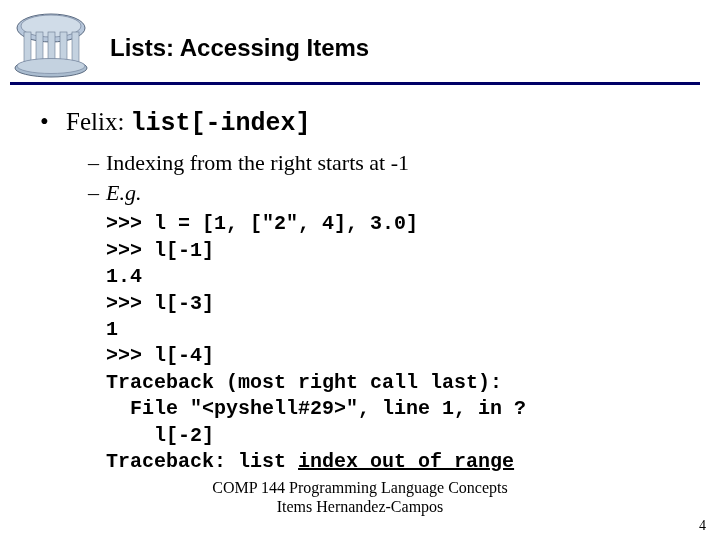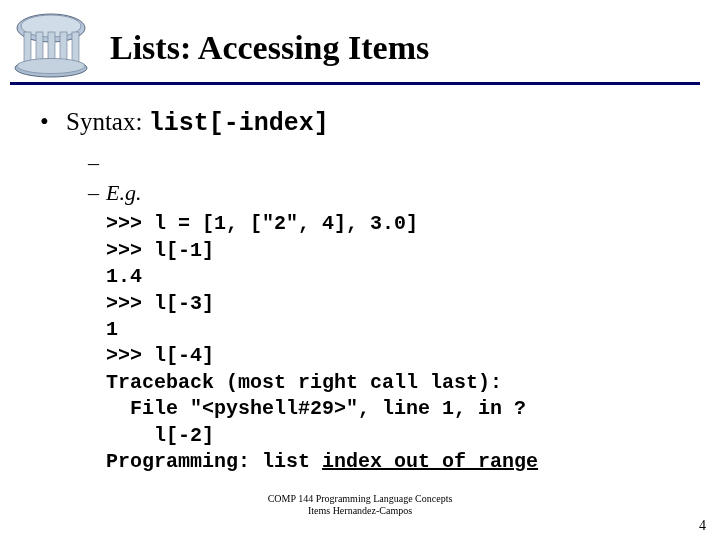--- a/index.html
+++ b/index.html
@@ -15,23 +15,23 @@
     display: flex;
     align-items: center;
     padding: 10px 0 0 10px;
   }
   .logo {
     width: 82px;
     height: 70px;
     flex-shrink: 0;
   }
   .title {
-    font-family: Liberation Serif, serif;
+    font-family: Liberation Sans, sans-serif;
     font-weight: bold;
-    font-size: 34px;
+    font-size: 24px;
     color: #000;
     margin-left: 18px;
     margin-top: 6px;
   }
   .rule {
     position: absolute;
     left: 10px;
     top: 82px;
     width: 690px;
     height: 3px;
@@ -82,21 +82,21 @@
     line-height: 1.32;
     white-space: pre;
   }
   .underline { text-decoration: underline; }
   .footer {
     position: absolute;
     bottom: 24px;
     left: 0;
     width: 100%;
     text-align: center;
-    font-size: 10px;
+    font-size: 16px;
     font-family: "Times New Roman", Times, serif;
     color: #000;
     line-height: 1.15;
   }
   .page-num {
     position: absolute;
     bottom: 6px;
     right: 14px;
     font-size: 14px;
     color: #000;
@@ -120,44 +120,45 @@
   <h1 class="title">Lists: Accessing Items</h1>
 </div>
 
 <div class="rule"></div>
 
 <div class="content">
 
   <div class="bullet-row">
     <span class="bullet-dot">•</span>
     <span>
-      <span>Syntax: </span><span class="syntax-code">list[-index]</span>
+      <span>Felix: </span><span class="syntax-code">list[-index]</span>
     </span>
   </div>
 
   <div class="sub">
     <div class="dash-row">
       <span class="dash">–</span>
+      <span>Indexing from the right starts at -1</span>
     </div>
     <div class="dash-row">
       <span class="dash">–</span>
       <span class="eg">E.g.</span>
     </div>
   </div>
 
   <div class="code-block"><span>&gt;&gt;&gt; l = [1, ["2", 4], 3.0]</span>
 <span>&gt;&gt;&gt; l[-1]</span>
 <span>1.4</span>
 <span>&gt;&gt;&gt; l[-3]</span>
 <span>1</span>
 <span>&gt;&gt;&gt; l[-4]</span>
 <span>Traceback (most right call last):</span>
 <span>  File "&lt;pyshell#29&gt;", line 1, in ?</span>
 <span>    l[-2]</span>
-<span>Programming: list </span><span class="underline">index out of range</span></div>
+<span>Traceback: list </span><span class="underline">index out of range</span></div>
 
 </div>
 
 <div class="footer">
   <div>COMP 144 Programming Language Concepts</div>
   <div>Items Hernandez-Campos</div>
 </div>
 
 <div class="page-num">4</div>
 

